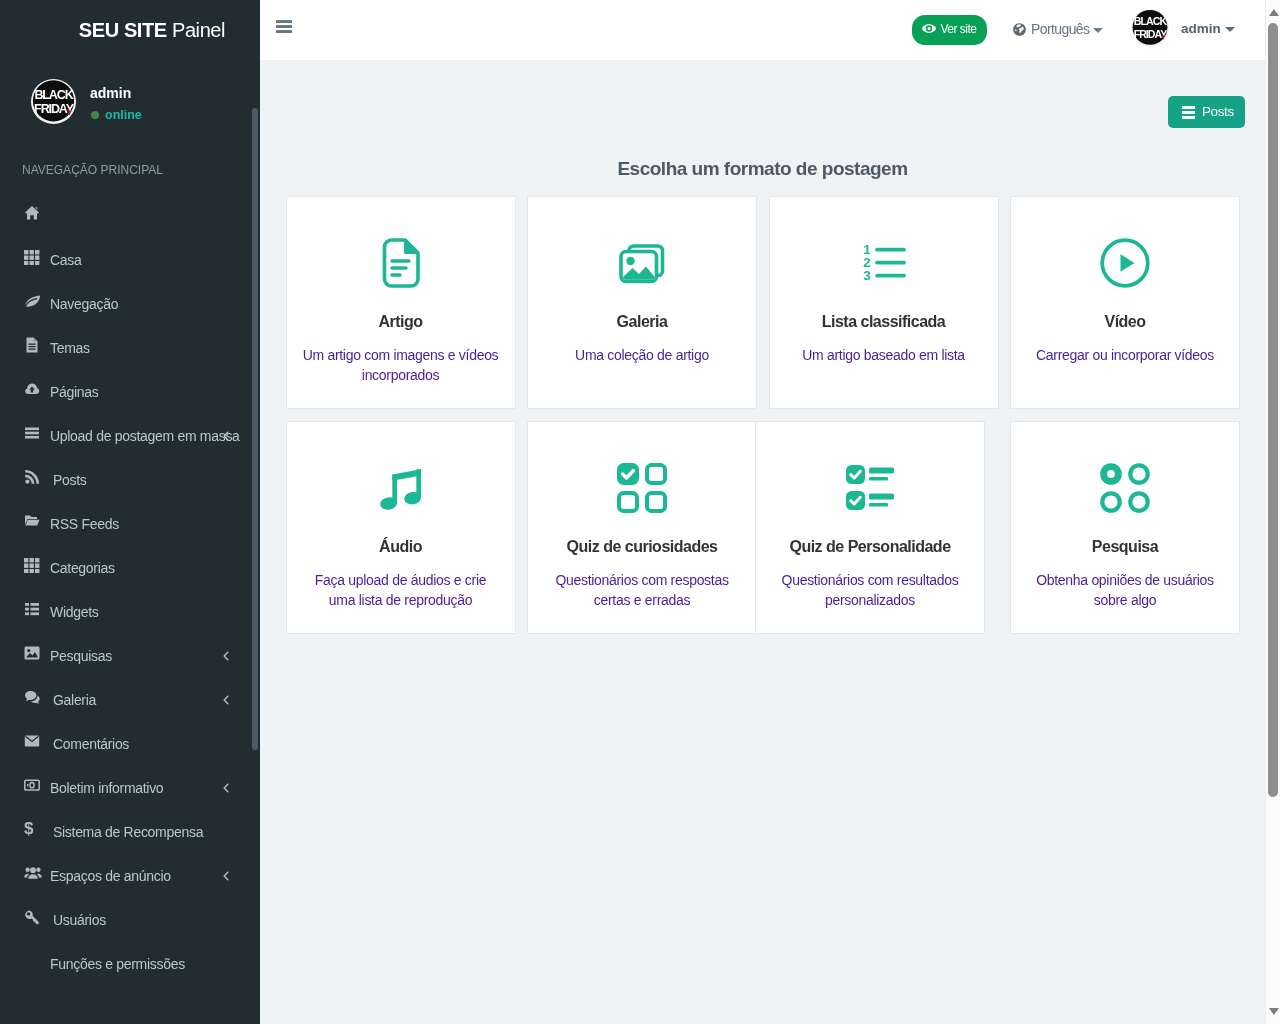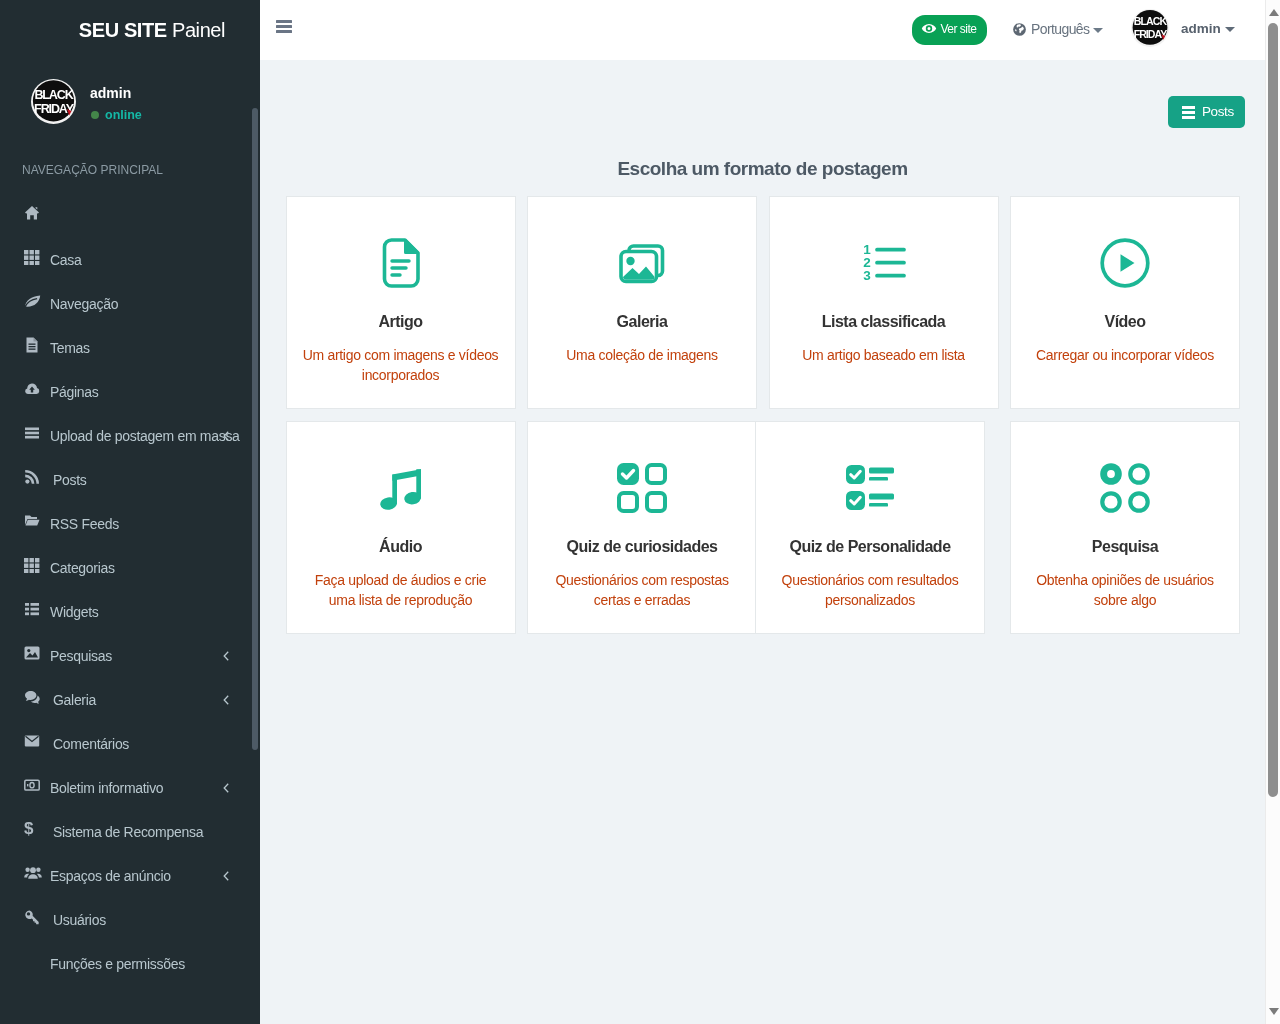--- a/index.html
+++ b/index.html
@@ -36,21 +36,21 @@
 #content { left:260px; top:60px; width:1005px; height:964px; background:#eff3f6; }
 #posts-btn { left:908px; top:36px; width:77px; height:32px; background:#16a286; border-radius:5px; color:#fff; font-size:15px; }
 #posts-btn .bars { position:absolute; left:13.5px; top:10px; width:13px; height:12px; }
 #posts-btn .bars div { height:2.8px; background:#fff; margin-bottom:2.2px; }
 #posts-btn .lbl { position:absolute; left:34px; top:8px; font-size:13.5px; letter-spacing:-0.4px; }
 #heading { left:0; top:98px; width:1005px; text-align:center; font-size:19px; letter-spacing:-0.5px; font-weight:bold; color:#4d5965; }
 .card { position:absolute; width:230px; height:213px; background:#fff; border:1px solid #e4e8ea; text-align:center; }
 .card .cic { position:absolute; left:0; right:0; top:41px; height:50px; display:flex; align-items:center; justify-content:center; }
 .card .cic svg { display:inline-block; }
 .card .ti { position:absolute; left:0; right:0; top:115px; font-size:16px; line-height:20px; letter-spacing:-0.5px; font-weight:bold; color:#333; }
-.card .de { position:absolute; left:5px; right:5px; top:148px; font-size:14px; line-height:20px; letter-spacing:-0.3px; color:#c2410c; }
+.card .de { position:absolute; left:5px; right:5px; top:148px; font-size:14px; line-height:20px; letter-spacing:-0.3px; color:#4c1d95; }
 
 
 #pagesb { right:0; top:0; width:15px; height:1024px; background:#fcfcfc; border-left:1px solid #ebebeb; }
 #pagesb .thumb { position:absolute; left:2px; top:23px; width:10px; height:774px; background:#8e8e8e; border-radius:5px; }
 .arr-up { position:absolute; left:3px; top:9px; width:0; height:0; border-left:5px solid transparent; border-right:5px solid transparent; border-bottom:7px solid #7b7b7b; }
 .arr-dn { position:absolute; left:3px; bottom:9px; width:0; height:0; border-left:5px solid transparent; border-right:5px solid transparent; border-top:7px solid #7b7b7b; }
 </style>
 </head>
 <body>
 
@@ -281,21 +281,21 @@
     <div class="card" style="left:267px; top:136px;">
       <div class="cic">
           <svg width="46" height="42" viewBox="0 0 46 42">
             <path d="M10 10 V8.5 A4.5 4.5 0 0 1 14.5 4 H39 A4.5 4.5 0 0 1 43.5 8.5 V29 A4.5 4.5 0 0 1 39 33.5 H37" fill="none" stroke="#1cb795" stroke-width="3.6"></path>
 <rect x="2" y="9.5" width="35.5" height="30" rx="5" fill="none" stroke="#1cb795" stroke-width="3.6"></rect>
 <circle cx="11.5" cy="19" r="4.2" fill="#1cb795"></circle>
 <path d="M4 35 L13.5 26 L20 32 L27 24.5 L35.7 35 A3 3 0 0 1 33 37.7 H7 A3 3 0 0 1 4 35 Z" fill="#1cb795"></path>
           </svg>
         </div>
       <div class="ti">Galeria</div>
-      <div class="de">Uma coleção de imagens</div>
+      <div class="de">Uma coleção de artigo</div>
     </div>
     <div class="card" style="left:508.5px; top:136px;">
       <div class="cic">
           <svg width="44" height="40" viewBox="0 0 44 40">
             <text x="5" y="11" font-family="Liberation Sans" font-size="13.5" font-weight="bold" fill="#1cb795" text-anchor="middle">1</text>
 <text x="5" y="24" font-family="Liberation Sans" font-size="13.5" font-weight="bold" fill="#1cb795" text-anchor="middle">2</text>
 <text x="5" y="37" font-family="Liberation Sans" font-size="13.5" font-weight="bold" fill="#1cb795" text-anchor="middle">3</text>
 <line x1="15" y1="6.7" x2="42" y2="6.7" stroke="#1cb795" stroke-width="3.7" stroke-linecap="round"></line>
 <line x1="15" y1="19.7" x2="42" y2="19.7" stroke="#1cb795" stroke-width="3.7" stroke-linecap="round"></line>
 <line x1="15" y1="32.7" x2="42" y2="32.7" stroke="#1cb795" stroke-width="3.7" stroke-linecap="round"></line>

